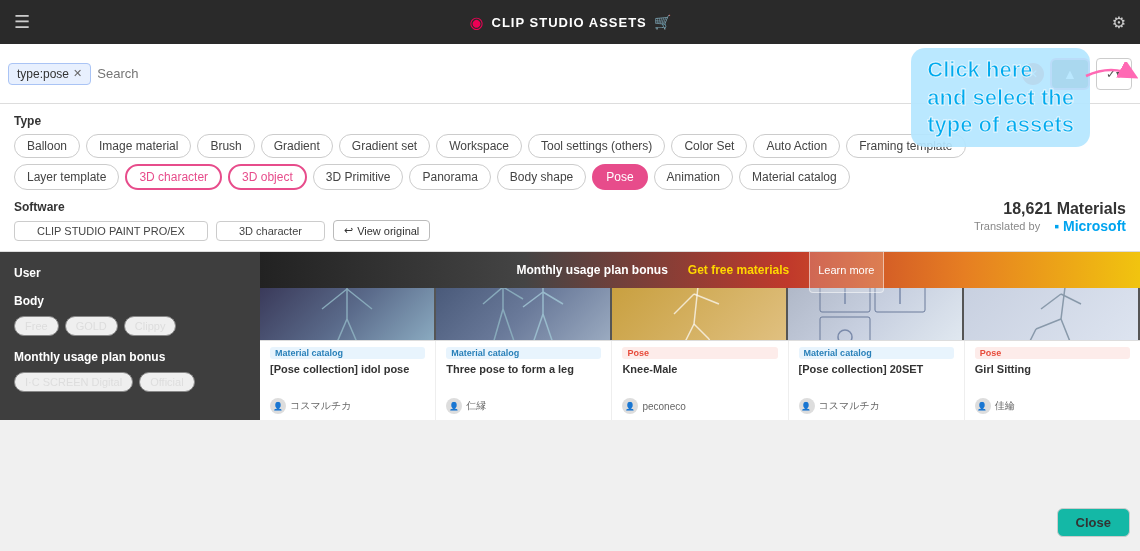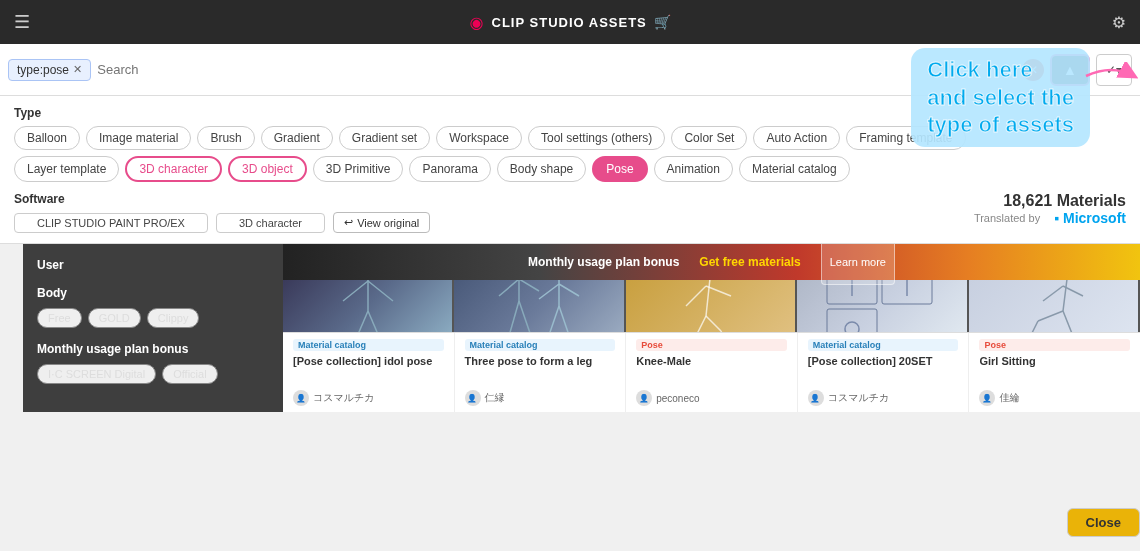--- a/index.html
+++ b/index.html
@@ -25,21 +25,21 @@
     .hamburger-icon { color: #ccc; font-size: 18px; cursor: pointer; }
     .header-center { display: flex; align-items: center; gap: 8px; }
     .logo-text { color: #fff; font-size: 13px; font-weight: 600; letter-spacing: 1px; }
     .logo-icon { color: #e05; font-size: 16px; }
     .cart-icon { color: #ccc; font-size: 14px; }
     .gear-icon { color: #ccc; font-size: 16px; }
 
     
     .search-bar {
       background: #fff;
-      height: 52px;
+      height: 60px;
       display: flex;
       align-items: center;
       padding: 0 8px;
       gap: 6px;
       border-bottom: 1px solid #ddd;
     }
     .tag-pill {
       background: #e8f0fe;
       border: 1px solid #aac4f5;
       border-radius: 4px;
@@ -276,22 +276,22 @@
       cursor: pointer;
       display: flex;
       align-items: center;
       gap: 4px;
     }
 
     
     .close-button {
       position: absolute;
       bottom: 14px;
-      right: 0;
-      background: #eab308;
+      right: 10px;
+      background: #14b8a6;
       border: 1px solid #ccc;
       border-radius: 6px;
       padding: 6px 18px;
       font-size: 13px;
       font-weight: 600;
       color: #333;
       cursor: pointer;
       z-index: 20;
     }
     .software-tag {
@@ -413,21 +413,21 @@
     <div style="text-align:right;">
       <div class="materials-count">18,621 Materials</div>
       <div class="translated-by">
         <span>Translated by</span>
         <span class="ms-logo">▪ <span>Microsoft</span></span>
       </div>
     </div>
   </div>
 </div>
 
-<div style="display:flex; flex:1; position:relative;margin-left:23px;">
+<div style="display:flex; flex:1; position:relative;">
 
   <div class="sidebar-filters">
     <div class="sf-section">
       <div class="sf-title">User</div>
     </div>
     <div class="sf-section">
       <div class="sf-title">Body</div>
       <div class="sf-tags">
         <button class="sf-tag">Free</button>
         <button class="sf-tag">GOLD</button>

